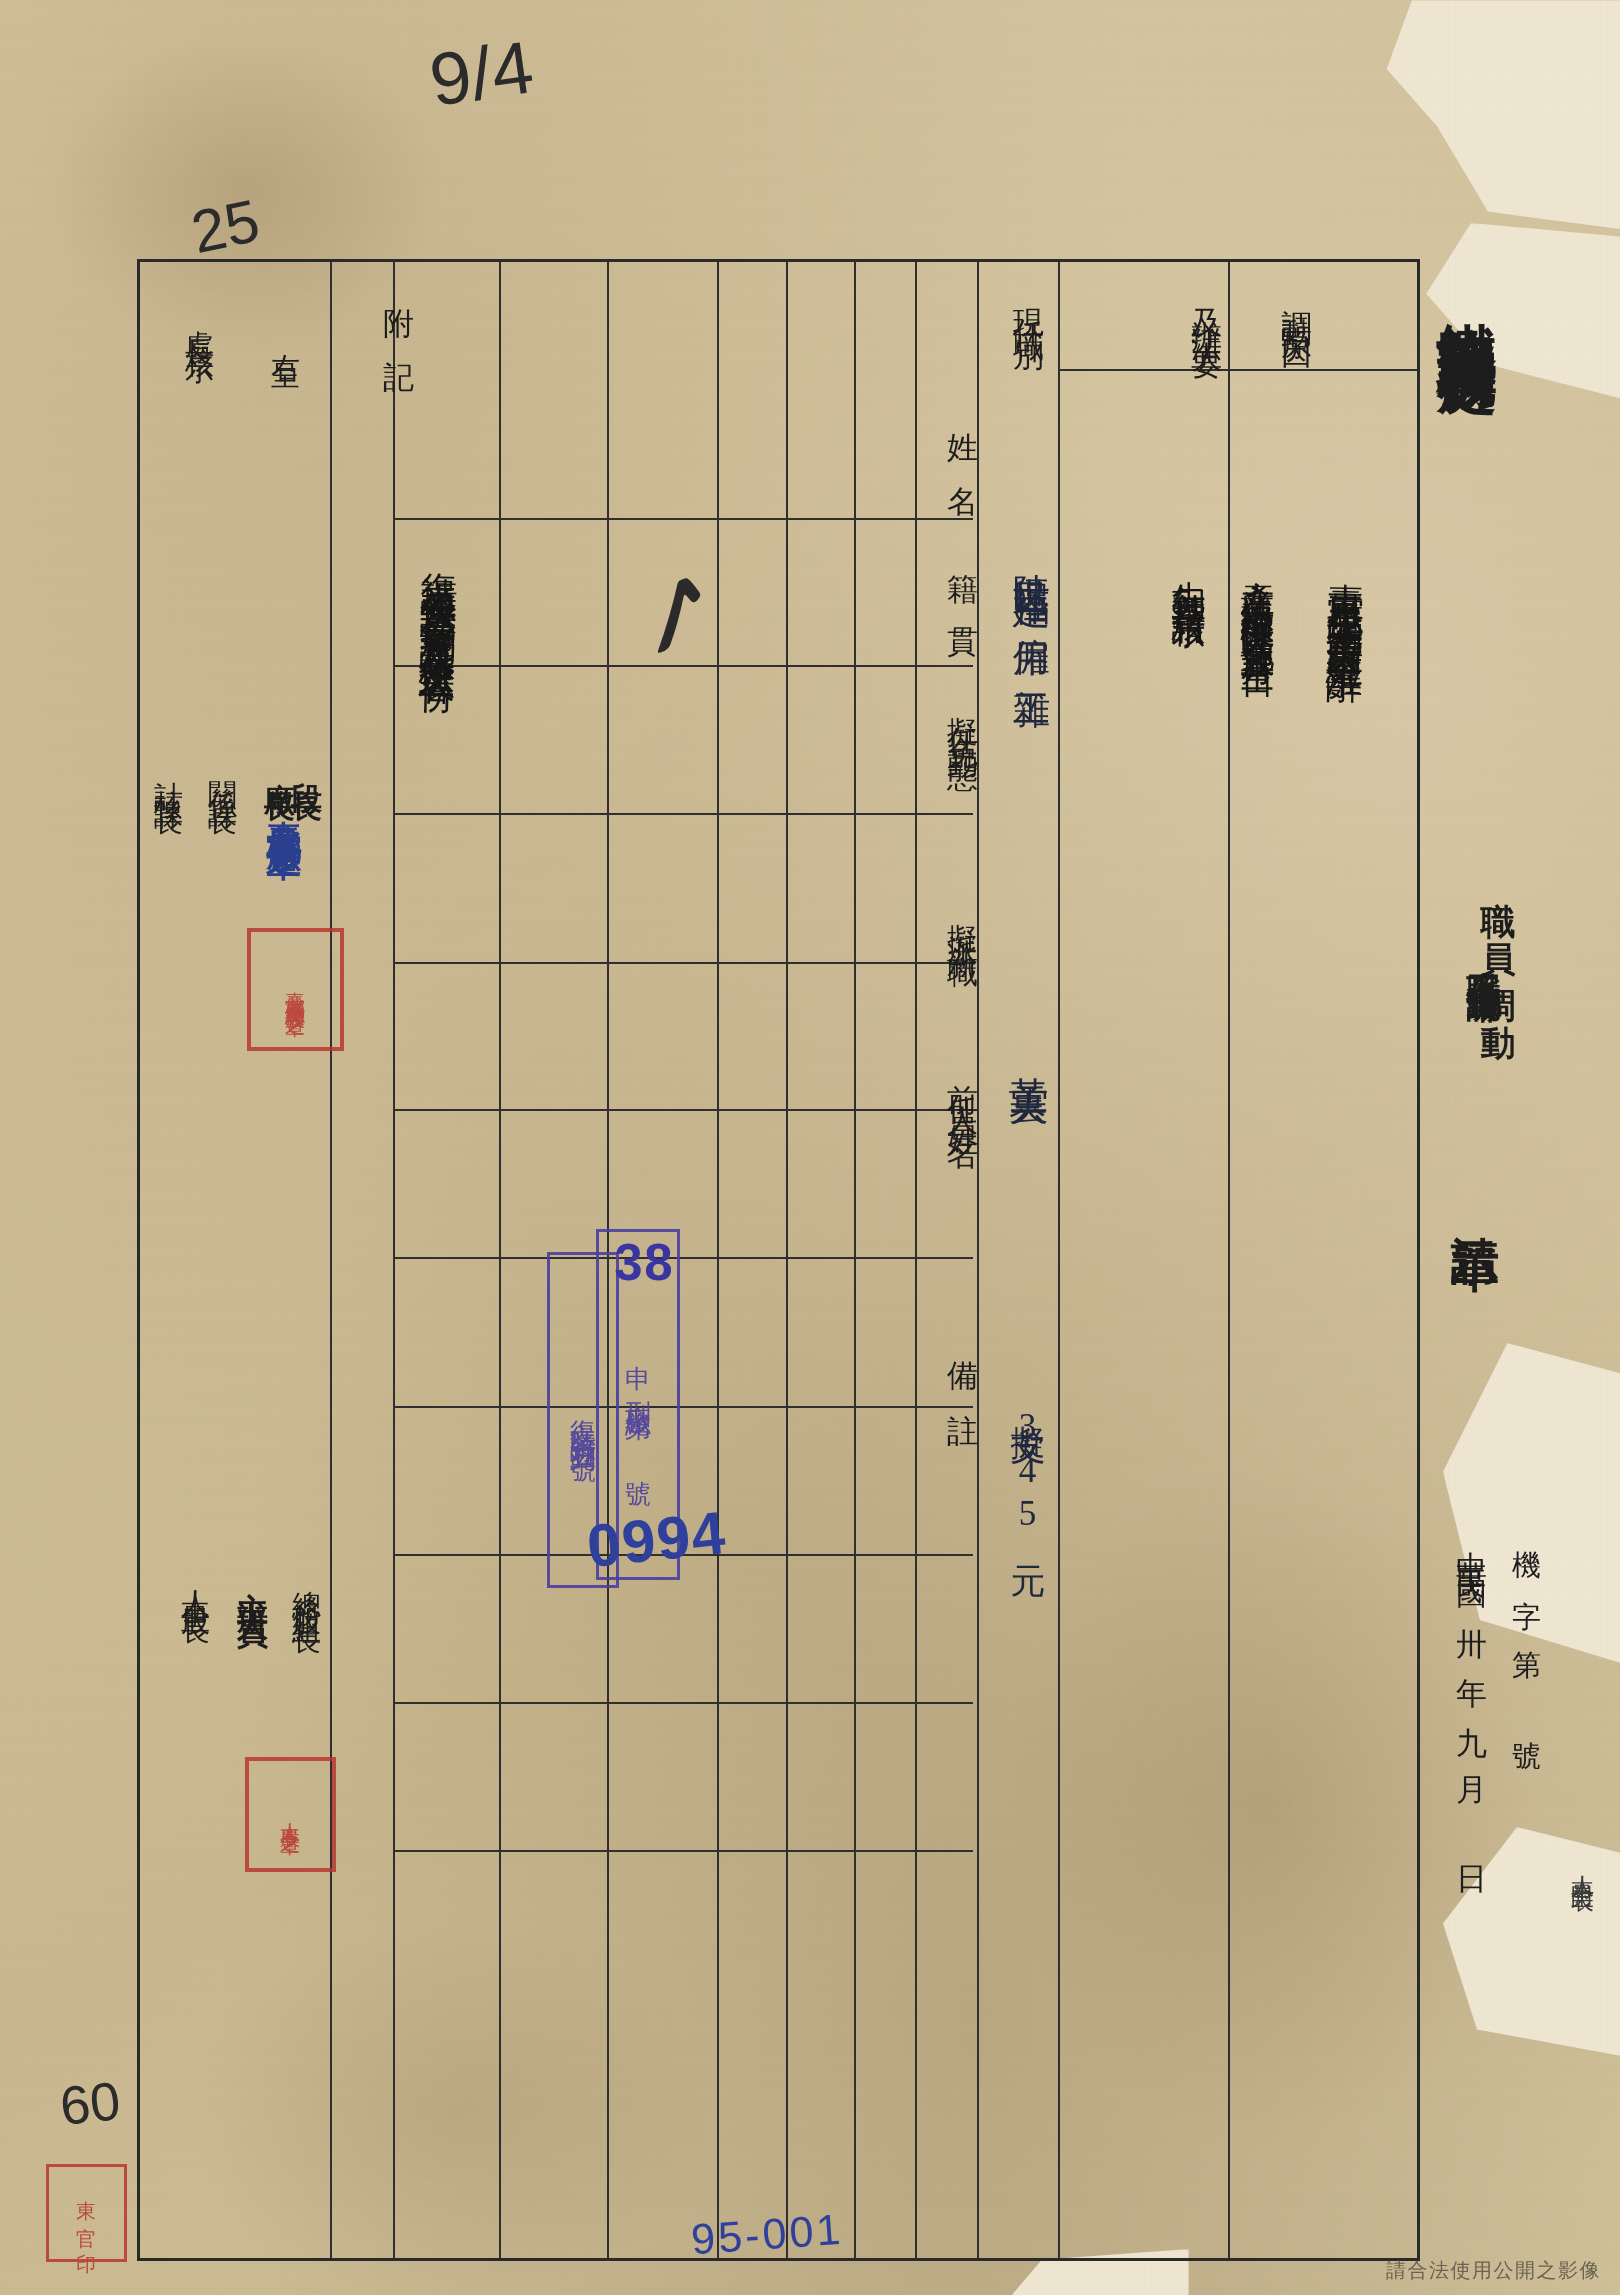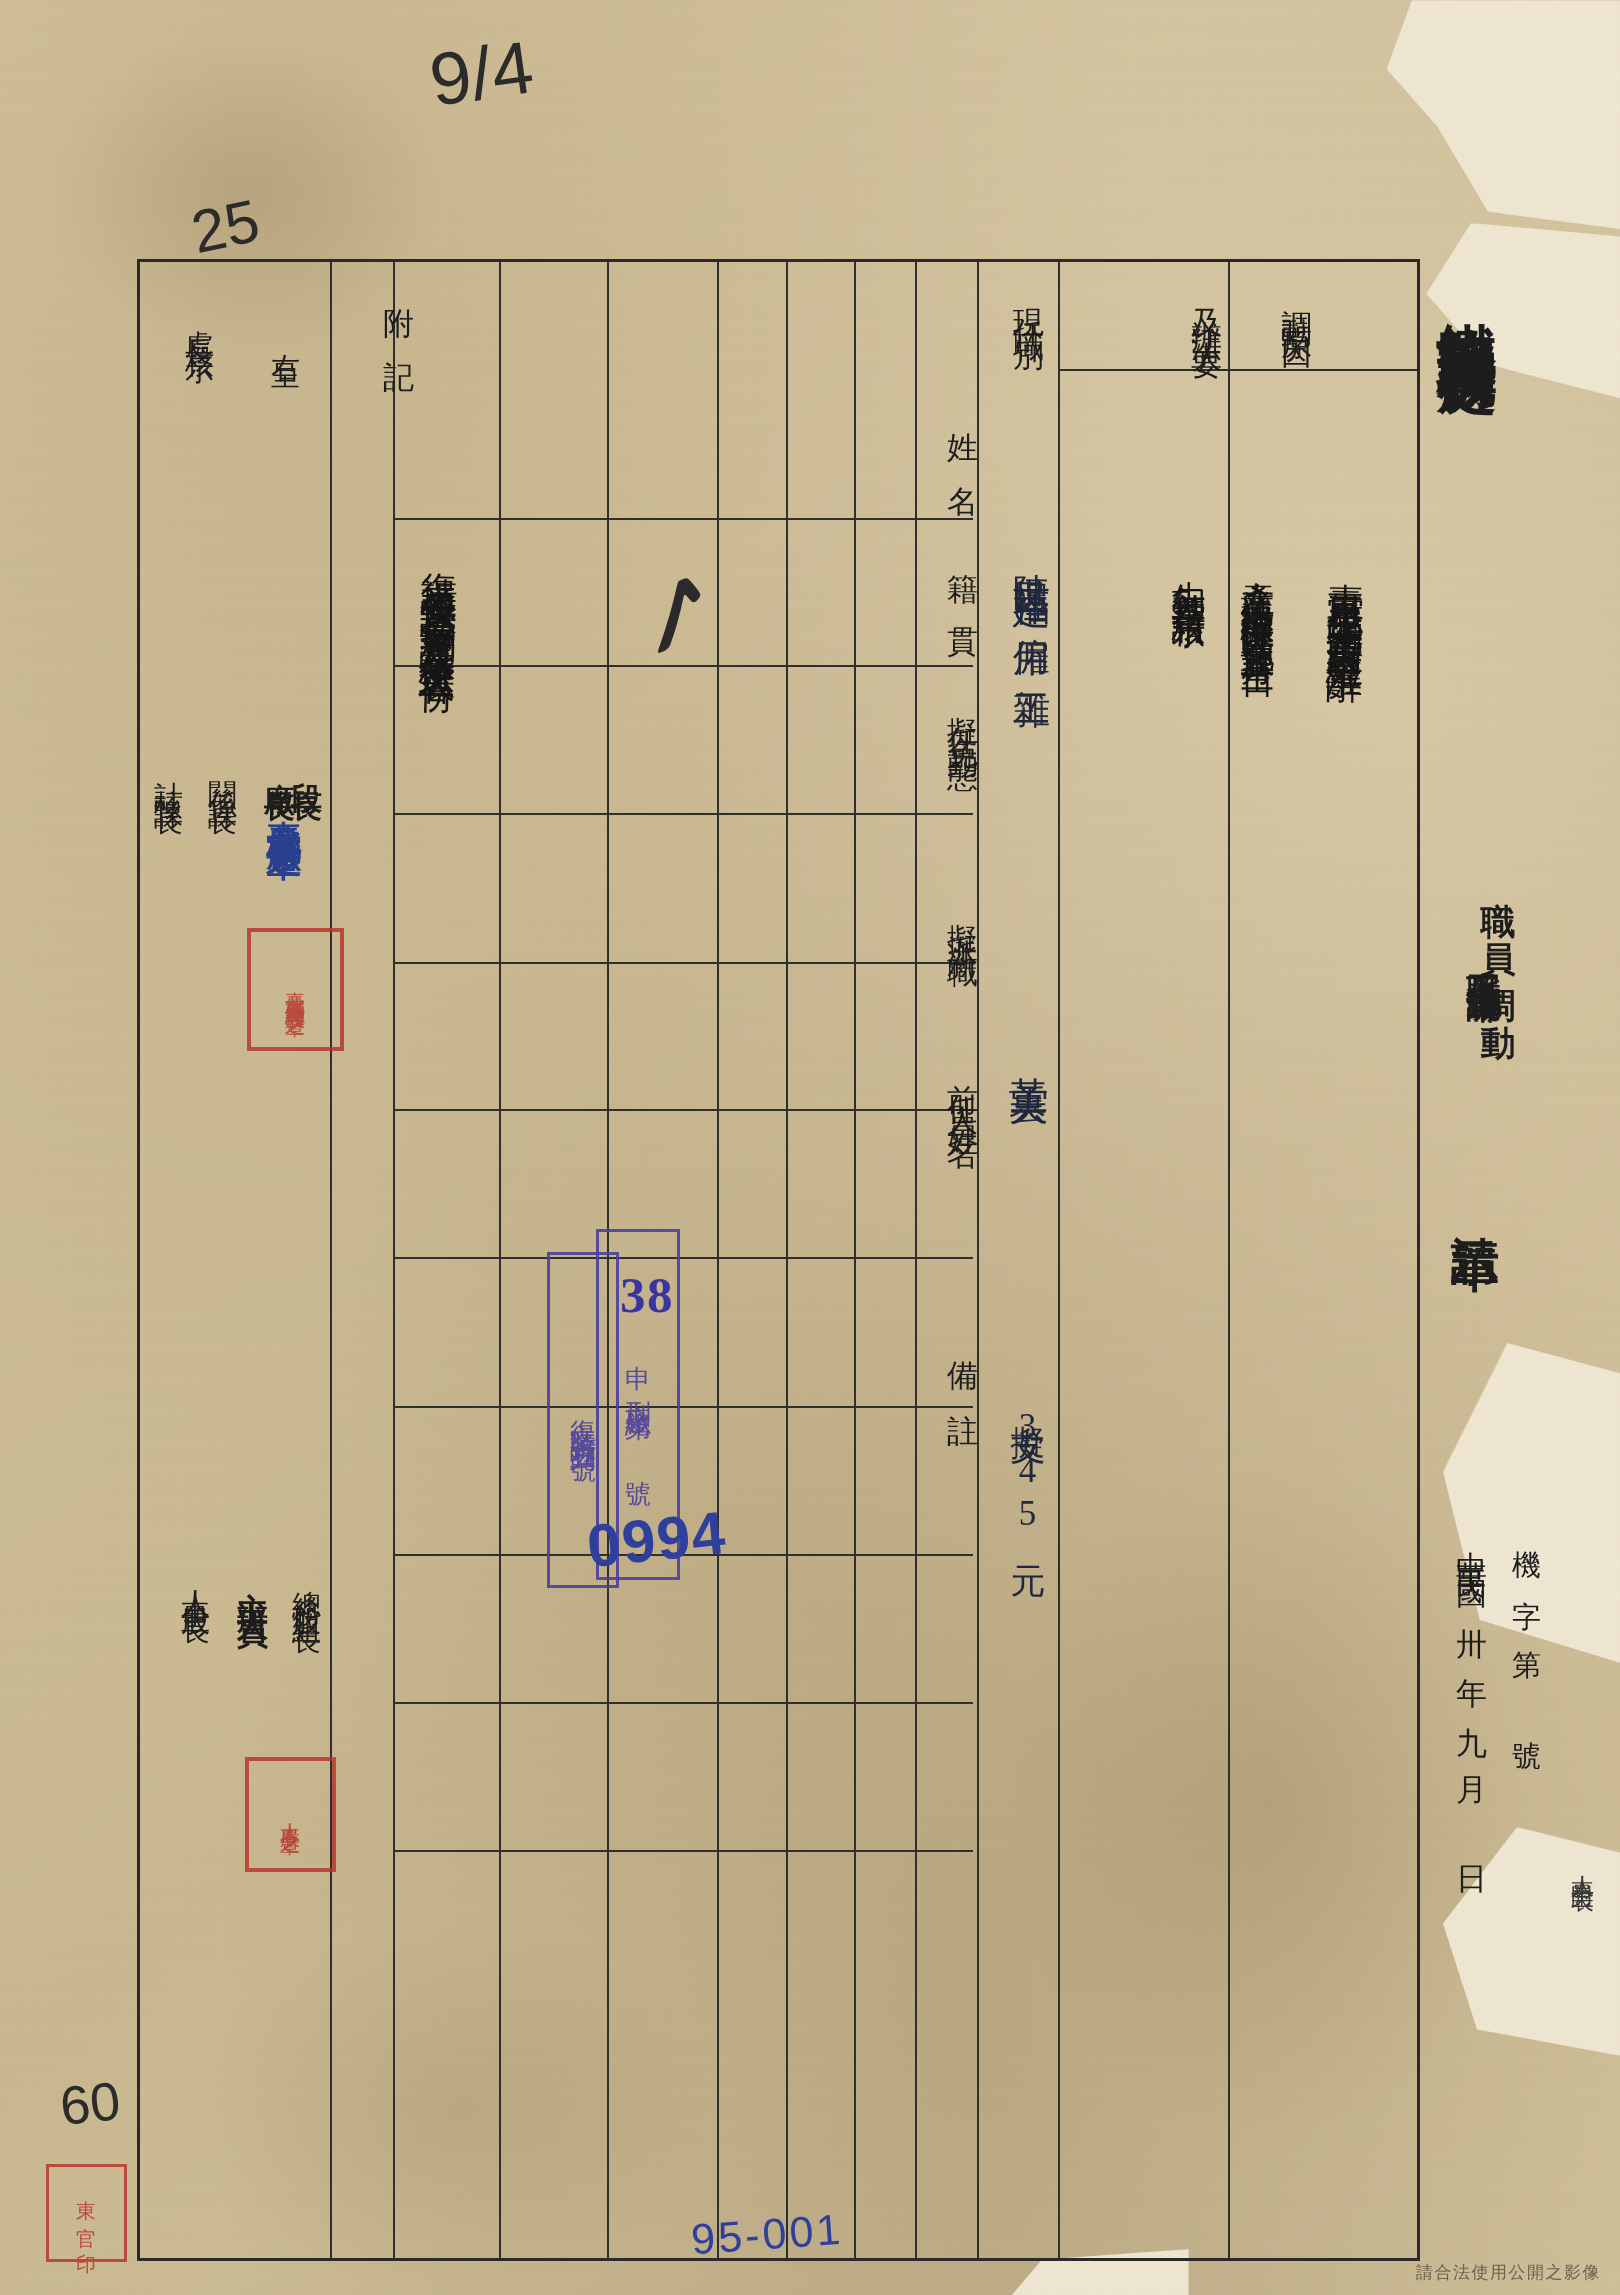--- a/index.html
+++ b/index.html
@@ -179,21 +179,21 @@
   .bluenum {
     position: absolute;
     color: #2f3f9c;
     font-family: "Liberation Sans", sans-serif;
     font-size: 43px;
     letter-spacing: 3.1px;
   }
   .footer-note {
     position: absolute;
     font-family: "Liberation Sans", sans-serif;
-    font-size: 17px;
+    font-size: 20px;
     color: #6b6351;
     letter-spacing: 1.5px;
   }
 </style>
 </head>
 <body>
 
 <div id="page">
 
   <div class="stain" style="left:46px; top:31px; width:399px; height:322px; background:radial-gradient(ellipse at center, rgba(150,128,92,0.35), rgba(150,128,92,0) 70%);"></div>
@@ -285,21 +285,21 @@
 
     <div class="pencil" style="right:695px; top:284px; font-size:115px; transform:rotate(160deg); color:#2a2a2a;">✓</div>
 
     <div class="seal" style="right:1073px; width:89px; height:115px; top:666px;">臺北機廠總務股之章</div>
     <div class="seal" style="right:1081px; width:83px; height:107px; top:1495px;">人事股之章</div>
 
     <div class="vtext" style="right:1111px; top:530px; font-size:35px; color:#2b3f8f; letter-spacing:4.6px; font-weight:bold;">臺北機廠之章</div>
 
     <div class="pstamp" style="right:798px; top:990px; width:54px; height:315px;">復文時請錄右列二號</div>
     <div class="pstamp" style="right:737px; top:967px; width:66px; height:330px;">申　刑廠總第　　號</div>
-    <div class="pnum" style="right:743px; top:1004px;font-family:Liberation Serif, serif;">38</div>
+    <div class="pnum" style="right:743px; top:971px;">38</div>
     <div class="pnum" style="right:691px; top:1243px; font-size:60px; transform:rotate(-6deg); color:#2f3f9c;">0994</div>
   </div>
 
   <div class="seal" style="left:46px; top:2164px; width:75px; height:92px; border-width:3.8px;">東　官　印</div>
 
   <div class="footer-note" style="right:20px; bottom:10.7px;">請合法使用公開之影像</div>
 
 </div>
 
 

